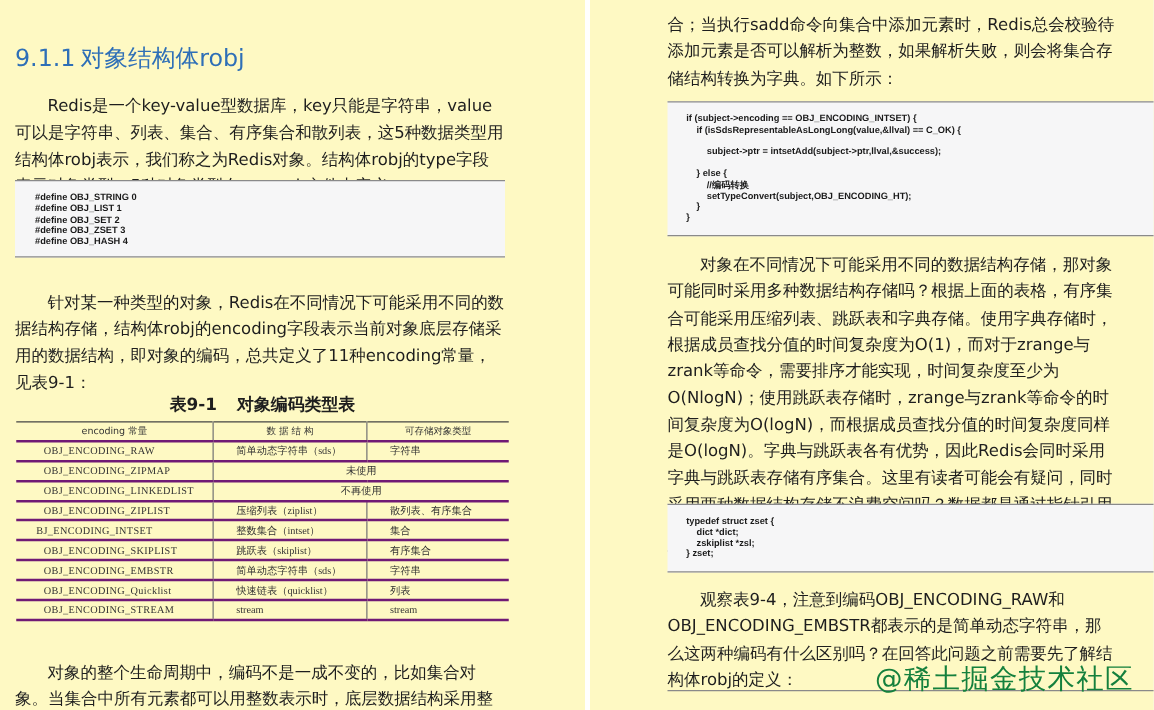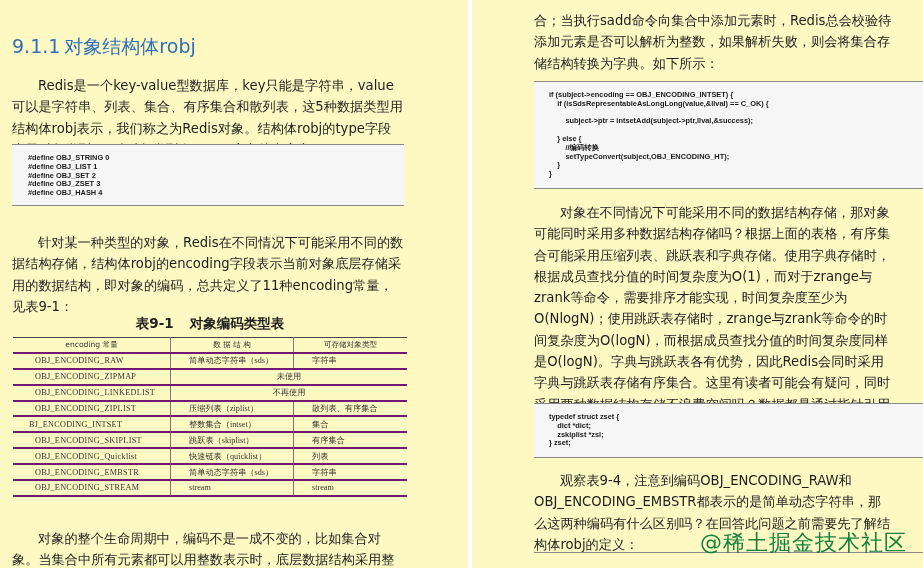--- a/index.html
+++ b/index.html
@@ -115,28 +115,28 @@
       <td class="c1" style="padding-left:16px;">BJ_ENCODING_INTSET</td>
       <td class="c2">整数集合（intset）</td>
       <td class="c3">集合</td>
     </tr>
     <tr>
       <td class="c1">OBJ_ENCODING_SKIPLIST</td>
       <td class="c2">跳跃表（skiplist）</td>
       <td class="c3">有序集合</td>
     </tr>
     <tr>
+      <td class="c1">OBJ_ENCODING_EMBSTR</td>
+      <td class="c2">简单动态字符串（sds）</td>
+      <td class="c3">字符串</td>
+    </tr>
+    <tr>
       <td class="c1">OBJ_ENCODING_Quicklist</td>
       <td class="c2">快速链表（quicklist）</td>
       <td class="c3">列表</td>
-    </tr>
-    <tr>
-      <td class="c1">OBJ_ENCODING_EMBSTR</td>
-      <td class="c2">简单动态字符串（sds）</td>
-      <td class="c3">字符串</td>
     </tr>
     <tr>
       <td class="c1">OBJ_ENCODING_STREAM</td>
       <td class="c2">stream</td>
       <td class="c3">stream</td>
     </tr>
   </tbody>
     </table>
 
   <p class="para" style="left:12px; top:528px; width:392px;">对象的整个生命周期中，编码不是一成不变的，比如集合对象。当集合中所有元素都可以用整数表示时，底层数据结构采用整数集</p>

